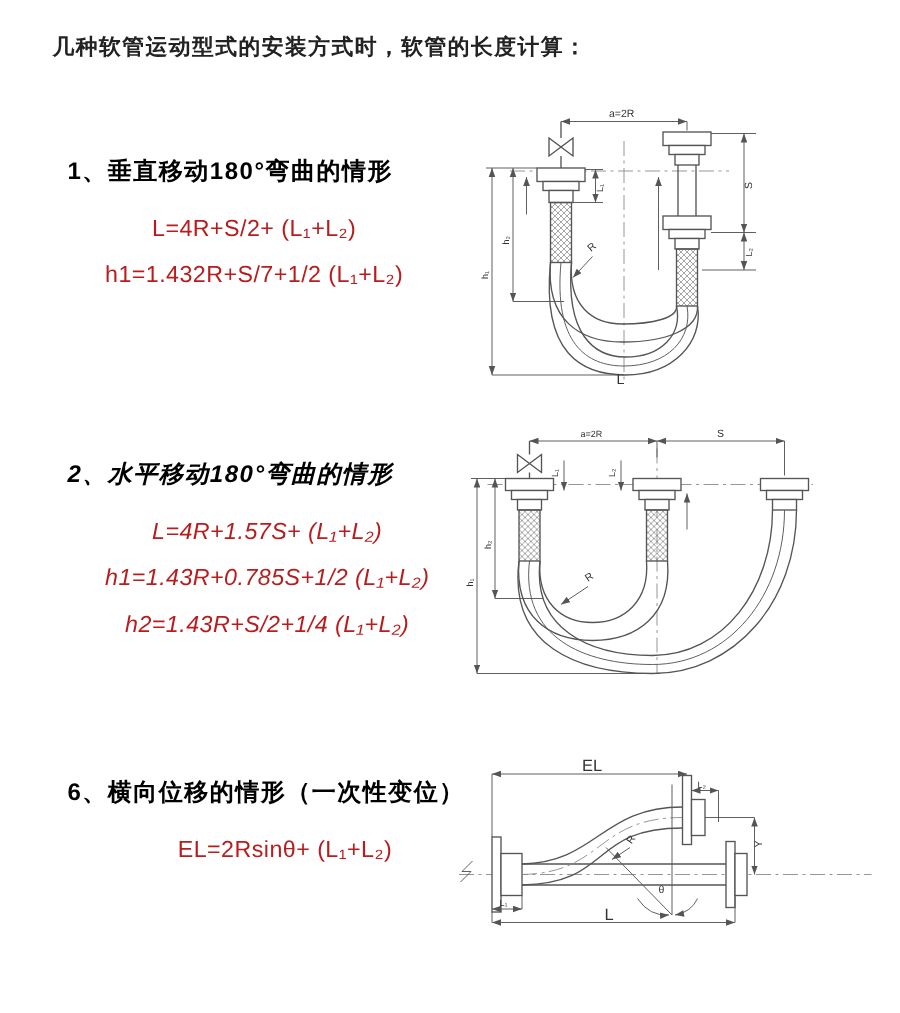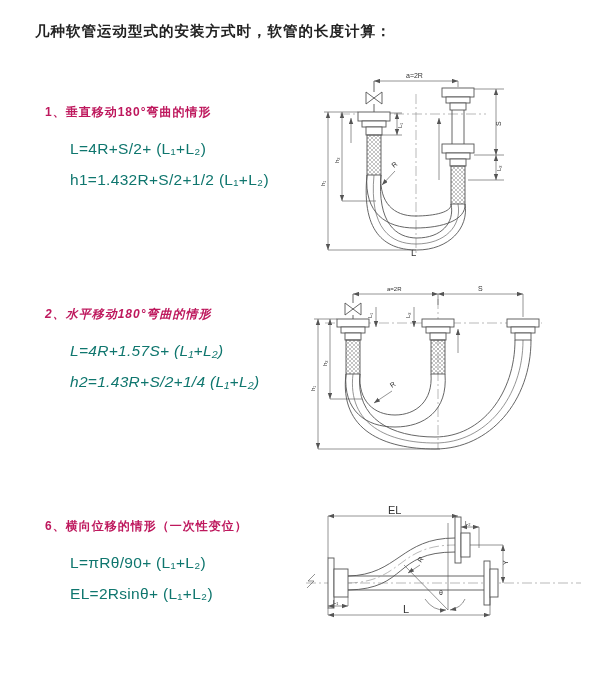--- a/index.html
+++ b/index.html
@@ -7,22 +7,22 @@
     width:600px;height:675px;background:#ffffff;
     font-family:"Liberation Sans","DejaVu Sans",sans-serif;
     color:#1f1f1f;overflow:hidden;
   }
   .page{position:relative;width:600px;height:490px;background:#fff;}
   .doc-title{
     position:absolute;left:35px;top:22px;
     font-size:14.5px;font-weight:700;letter-spacing:1px;color:#222;
   }
   .sec-text{position:absolute;left:45px;}
-  .sec-heading{font-size:12px;font-weight:700;letter-spacing:1px;color:#be185d;margin-bottom:12px;}
-  .formula{font-size:15.5px;font-weight:400;color:#0f766e;line-height:31px;padding-left:25px;letter-spacing:.3px;}
+  .sec-heading{font-size:16px;font-weight:700;letter-spacing:1px;color:#000000;margin-bottom:12px;}
+  .formula{font-size:15.5px;font-weight:400;color:#b91c1c;line-height:31px;padding-left:25px;letter-spacing:.3px;text-align:center;}
   #sec1-text{top:104px;}
   #sec2-text{top:306px;font-style:italic;}
   #sec3-text{top:518px;}
   .diag{position:absolute;}
   #diag1{left:318px;top:68px;}
   #diag2{left:310px;top:281px;}
   #diag3{left:303px;top:503px;}
   svg{display:block;}
   svg .ln{stroke:#555;stroke-width:0.9;fill:none;}
   svg .thin{stroke:#5a5a5a;stroke-width:0.65;fill:none;}
@@ -39,32 +39,32 @@
 </head>
 <body>
 
 <div class="page">
 
   <div class="doc-title">几种软管运动型式的安装方式时，软管的长度计算：</div>
 
   <div class="sec-text" id="sec1-text">
     <div class="sec-heading">1、垂直移动180°弯曲的情形</div>
     <div class="formula">L=4R+S/2+ (L₁+L₂)</div>
-    <div class="formula">h1=1.432R+S/2+1/2 (L₁+L₂)</div>
+    <div class="formula">h1=1.432R+S/7+1/2 (L₁+L₂)</div>
   </div>
 
   <div class="sec-text" id="sec2-text">
     <div class="sec-heading">2、水平移动180°弯曲的情形</div>
     <div class="formula">L=4R+1.57S+ (L₁+L₂)</div>
+    <div class="formula">h1=1.43R+0.785S+1/2 (L₁+L₂)</div>
     <div class="formula">h2=1.43R+S/2+1/4 (L₁+L₂)</div>
   </div>
 
   <div class="sec-text" id="sec3-text">
     <div class="sec-heading">6、横向位移的情形（一次性变位）</div>
-    <div class="formula">L=πRθ/90+ (L₁+L₂)</div>
     <div class="formula">EL=2Rsinθ+ (L₁+L₂)</div>
   </div>
 
   <svg id="diag1" class="diag" width="252" height="190" viewBox="0 0 252 190">
     <defs>
       <marker id="ae1" markerWidth="7" markerHeight="5" refX="6" refY="2.2" orient="auto" markerUnits="userSpaceOnUse">
         <path d="M0,0 L6,2.2 L0,4.4 Z" fill="#555"></path>
       </marker>
       <marker id="as1" markerWidth="7" markerHeight="5" refX="0" refY="2.2" orient="auto" markerUnits="userSpaceOnUse">
         <path d="M6,0 L0,2.2 L6,4.4 Z" fill="#555"></path>

